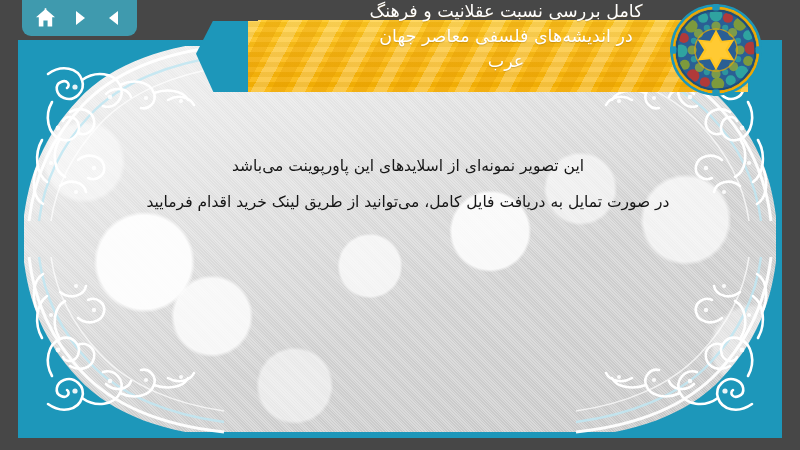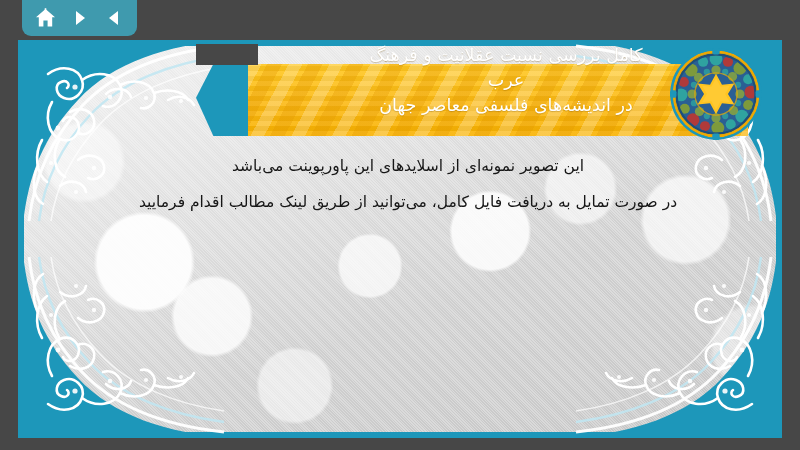--- a/index.html
+++ b/index.html
@@ -93,21 +93,20 @@
     cursor: pointer;
   }
   .navbtn svg { display: block; }
 
   
   #banner {
     position: absolute;
     left: 196px; top: 0;
     width: 604px; height: 98px;
     z-index: 30;
-    margin-top: 44px;
   }
   
   #chev {
     position: absolute;
     left: 0; top: 20px;
     width: 62px; height: 72px;
     background: #1d97ba;
     clip-path: polygon(0 47%, 28% 0, 100% 0, 100% 100%, 28% 100%);
     z-index: 1;
   }
@@ -302,34 +301,34 @@
         <circle cx="163" cy="61" r="2"></circle>
         <circle cx="40" cy="88" r="2.4"></circle>
         <circle cx="33" cy="123" r="2.1"></circle>
         <circle cx="76" cy="128" r="2.2"></circle>
         <circle cx="58" cy="152" r="2"></circle>
       </g>
     </svg>
 
     <div id="body-text">
       <p>این تصویر نمونه‌ای از اسلایدهای این پاورپوینت می‌باشد</p>
-      <p>در صورت تمایل به دریافت فایل کامل، می‌توانید از طریق لینک مطالب اقدام فرمایید</p>
+      <p>در صورت تمایل به دریافت فایل کامل، می‌توانید از طریق لینک خرید اقدام فرمایید</p>
     </div>
 
   </div>
 
   <div id="banner">
     <div id="chev"></div>
     <div id="chev-dark"></div>
     <div id="band"></div>
 
     <div id="title-text">
       <div>کامل بررسی نسبت عقلانیت و فرهنگ</div>
+      <div>در اندیشه‌های فلسفی معاصر جهان</div>
       <div>عرب</div>
-      <div>در اندیشه‌های فلسفی معاصر جهان</div>
     </div>
 
     <svg id="medallion" viewBox="0 0 100 100">
       <defs>
         <clipPath id="mclip">
             <circle cx="50" cy="50" r="42"></circle>
           </clipPath>
       </defs>
       <circle cx="50" cy="50" r="48" fill="#1d97ba"></circle>
       <circle cx="50" cy="50" r="45" fill="#f0a800"></circle>

